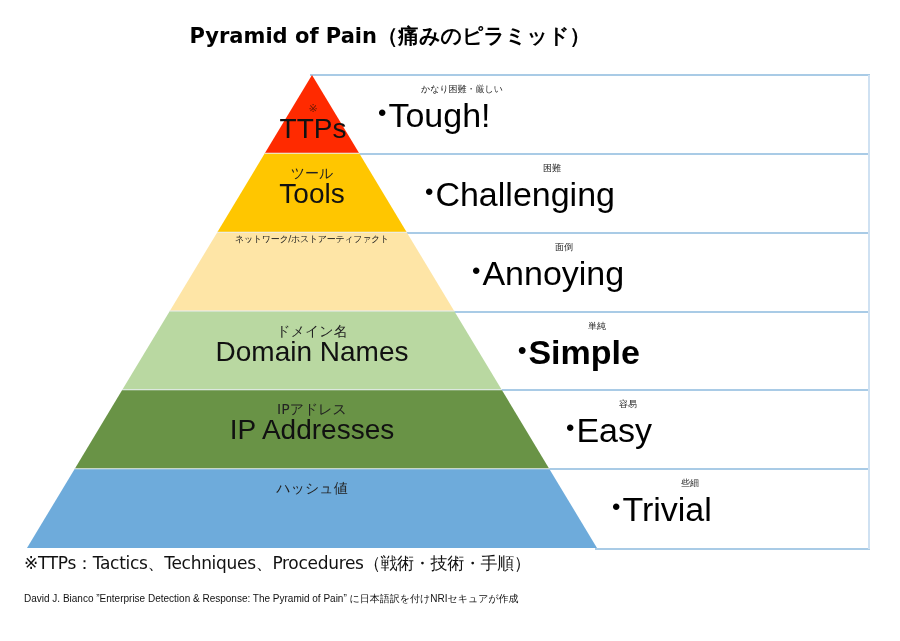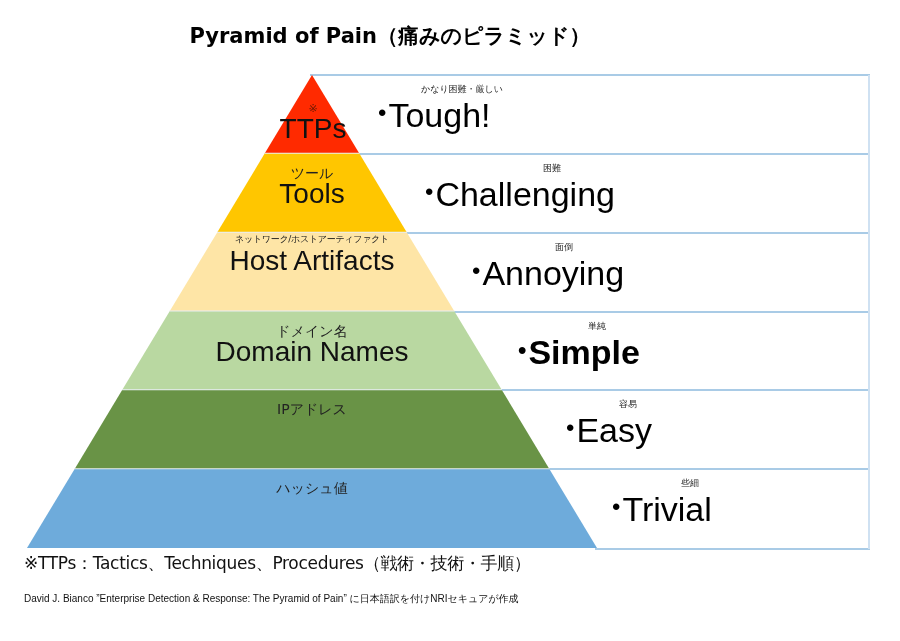--- a/index.html
+++ b/index.html
@@ -94,28 +94,28 @@
     <div class="band-text" style="left: 313px; top: 103px;">
       <span class="band-ruby" style="font-size: 11px; color: rgb(107, 26, 0);">※</span>
       <span class="band-main">TTPs</span>
     </div>
     <div class="band-text" style="left: 312px; top: 167.833px;">
       <span class="band-ruby">ツール</span>
       <span class="band-main">Tools</span>
     </div>
     <div class="band-text" style="left: 312px; top: 233.667px;">
       <span class="band-ruby" style="font-size: 9px; letter-spacing: -0.3px;">ネットワーク/ホストアーティファクト</span>
-      <span class="band-main" style="line-height: 32px;">Host Artifacts</span>
     </div>
     <div class="band-text" style="left: 312px; top: 325.5px;">
       <span class="band-ruby">ドメイン名</span>
       <span class="band-main">Domain Names</span>
     </div>
     <div class="band-text" style="left: 312px; top: 404.333px;">
       <span class="band-ruby">IPアドレス</span>
+      <span class="band-main">IP Addresses</span>
     </div>
     <div class="band-text" style="left: 312px; top: 483.167px;">
       <span class="band-ruby">ハッシュ値</span>
     </div>
   </div>
 
 <div class="note">※TTPs：Tactics、Techniques、Procedures（戦術・技術・手順）</div>
 <div class="credit">David J. Bianco ”Enterprise Detection &amp; Response: The Pyramid of Pain” に日本語訳を付けNRIセキュアが作成</div>
 
 </body></html>

